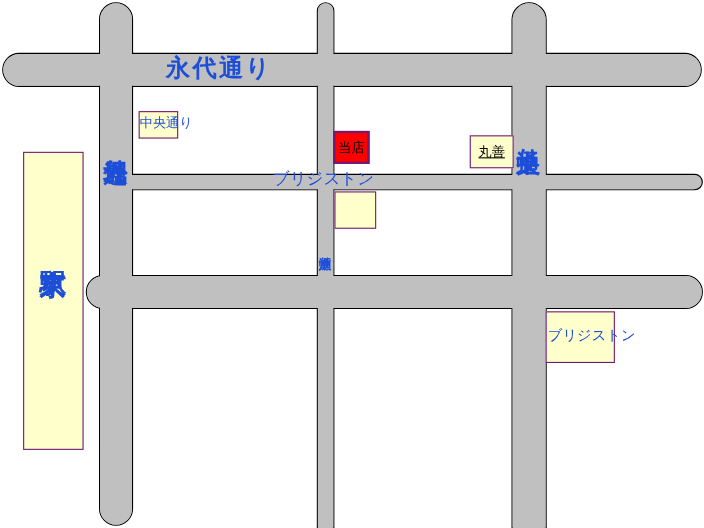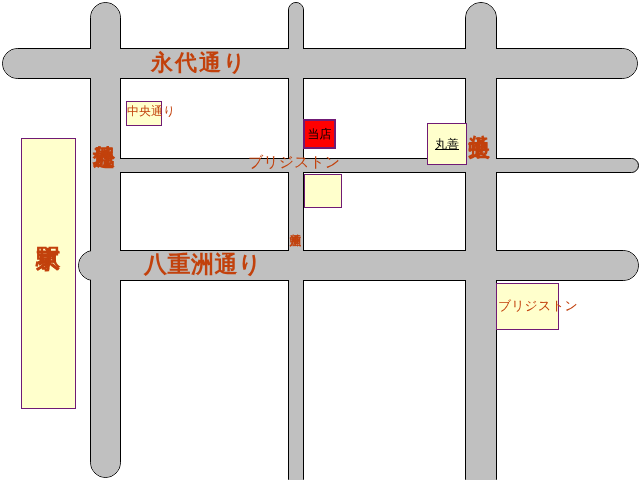--- a/index.html
+++ b/index.html
@@ -21,26 +21,26 @@
   #r-sakura-f    {left:118px;top:159px; width:519px;height:13px; border-radius:0 7px 7px 0;}
   #r-sotobori-f  {left:91px; top:3px;   width:29px; height:474px;border-radius:15px;}
   #r-chuo-f      {left:466px;top:3px;   width:30px; height:477px;border-radius:15px 15px 0 0;}
   #r-yaesunaka-f {left:289px;top:3px;   width:14px; height:477px;border-radius:7px 7px 0 0;}
   
   .bld{position:absolute;background:#ffffcc;border:1px solid #701a75;box-sizing:border-box;}
   #b-tokyo      {left:21px; top:138px;width:55px;height:271px;}
   #b-yamada     {left:126px;top:101px;width:36px;height:25px;}
   #b-shop       {left:303px;top:119px;width:33px;height:30px;background:#ff0000;border-width:2px;
                  display:flex;align-items:center;justify-content:center;}
-  #b-maruzen    {left:427px;top:123px;width:40px;height:42px;display:flex;align-items:center;justify-content:center;text-decoration:underline;}
+  #b-maruzen    {left:427px;top:123px;width:40px;height:30px;display:flex;align-items:center;justify-content:center;text-decoration:underline;}
   #b-takashimaya{left:498px;top:116px;width:60px;height:37px;display:flex;align-items:center;justify-content:center;}
   #b-suit       {left:304px;top:174px;width:38px;height:34px;}
   #b-bridgestone{left:496px;top:283px;width:63px;height:47px;}
   
-  .lbl{position:absolute;color:#c2410c;white-space:nowrap;line-height:1.05;}
+  .lbl{position:absolute;color:#1d4ed8;white-space:nowrap;line-height:1.05;}
   .v{writing-mode:vertical-rl;text-orientation:upright;}
   #l-eitai    {left:151px;top:51px; font-size:22px;font-weight:bold;letter-spacing:2px;}
   #l-yaesu    {left:144px;top:252px;font-size:23px;font-weight:bold;letter-spacing:0.5px;}
   #l-sakura   {left:248px;top:155px;font-size:15px;letter-spacing:0px;}
   #l-sotobori {left:93px; top:127px;font-size:22px;font-weight:bold;letter-spacing:1px;}
   #l-chuo     {left:468px;top:119px;font-size:22px;font-weight:bold;letter-spacing:0px;}
   #l-yaesunaka{left:289px;top:225px;font-size:12px;}
   #l-tokyo    {left:35px; top:227px;font-size:24px;font-weight:bold;letter-spacing:0px;}
   #l-yamada   {left:127px;top:105px;font-size:12px;}
   #l-suit     {left:306px;top:184px;font-size:12px;}
@@ -72,21 +72,20 @@
   <div class="bld" id="b-shop">
     <span class="small-center">当店</span>
   </div>
   <div class="bld" id="b-maruzen">
     <span class="small-center">丸善</span>
   </div>
   <div class="bld" id="b-suit"></div>
   <div class="bld" id="b-bridgestone"></div>
 
   <div class="lbl" id="l-eitai">永代通り</div>
-  <div class="lbl" id="l-yaesu">八重洲通り</div>
   <div class="lbl" id="l-sakura">ブリジストン</div>
   <div class="lbl v" id="l-sotobori">外堀通り</div>
   <div class="lbl v" id="l-chuo">中央通り</div>
   <div class="lbl v" id="l-yaesunaka">八重洲中通り</div>
 
   <div class="lbl v" id="l-tokyo">東京駅</div>
   <div class="lbl" id="l-yamada">中央通り</div>
   <div class="lbl" id="l-bridgestone">ブリジストン</div>
 
 </div>

